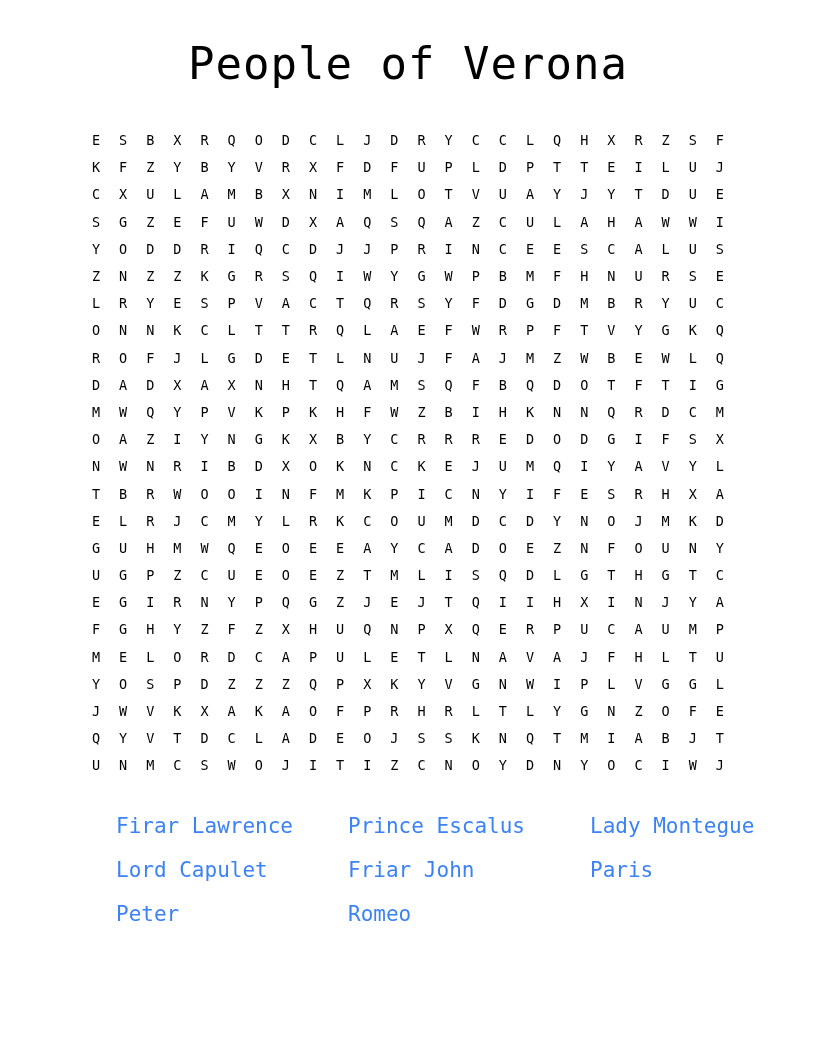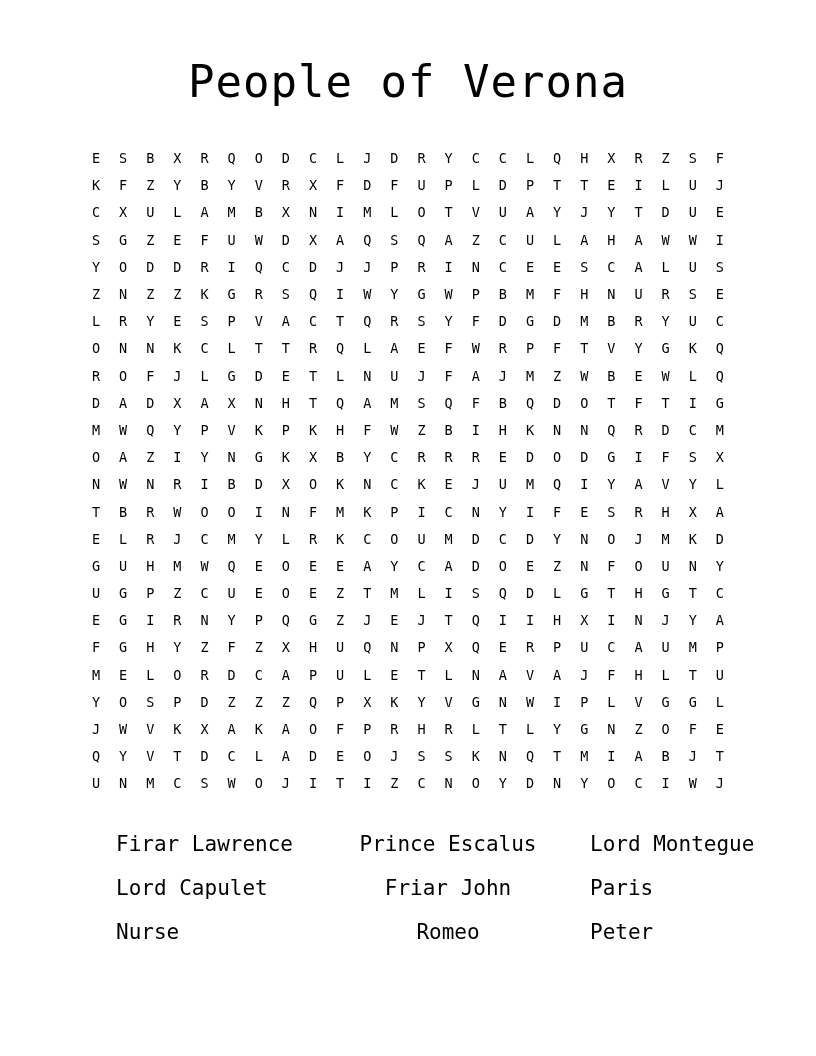--- a/index.html
+++ b/index.html
@@ -12,21 +12,21 @@
     height: 1056px;
     font-family: "DejaVu Sans Mono", monospace;
     color: #000000;
     position: relative;
     overflow: hidden;
   }
   .page {
     width: 816px;
     height: 1056px;
     box-sizing: border-box;
-    padding: 18px;
+    padding: 0;
     position: relative;
   }
   .puzzle-title {
     text-align: center;
     font-family: "DejaVu Sans Mono", monospace;
     font-size: 44px;
     font-weight: normal;
     letter-spacing: 1px;
     margin: 0;
     padding-top: 38px;
@@ -58,25 +58,25 @@
     margin-top: 24px;
     width: 680px;
     display: flex;
     flex-wrap: wrap;
   }
   .word {
     width: 240px;
     font-family: "DejaVu Sans Mono", monospace;
     font-size: 21px;
     line-height: 44px;
-    color: #000000;
+    color: #3b82f6;
     white-space: nowrap;
   }
   .word:nth-child(3n+1) { width: 240px; padding-left: 48px; box-sizing: border-box; }
-  .word:nth-child(3n+2) { width: 240px; padding-left: 40px; box-sizing: border-box; text-align: center; }
+  .word:nth-child(3n+2) { width: 240px; padding-left: 40px; box-sizing: border-box; }
   .word:nth-child(3n+3) { width: 200px; padding-left: 42px; box-sizing: border-box; }
 </style>
 </head>
 <body>
 
 <div class="page">
 
   <h1 class="puzzle-title">People of Verona</h1>
 
   <div class="grid">
@@ -702,22 +702,21 @@
         <span class="cell">C</span>
         <span class="cell">I</span>
         <span class="cell">W</span>
         <span class="cell">J</span>
       </div>
     </div>
 
   <div class="words">
       <div class="word">Firar Lawrence</div>
       <div class="word">Prince Escalus</div>
-      <div class="word">Lord Montegue</div>
+      <div class="word">Lady Montegue</div>
       <div class="word">Lord Capulet</div>
       <div class="word">Friar John</div>
       <div class="word">Paris</div>
-      <div class="word">Nurse</div>
+      <div class="word">Peter</div>
       <div class="word">Romeo</div>
-      <div class="word">Peter</div>
     </div>
 
 </div>
 
 </body></html>

